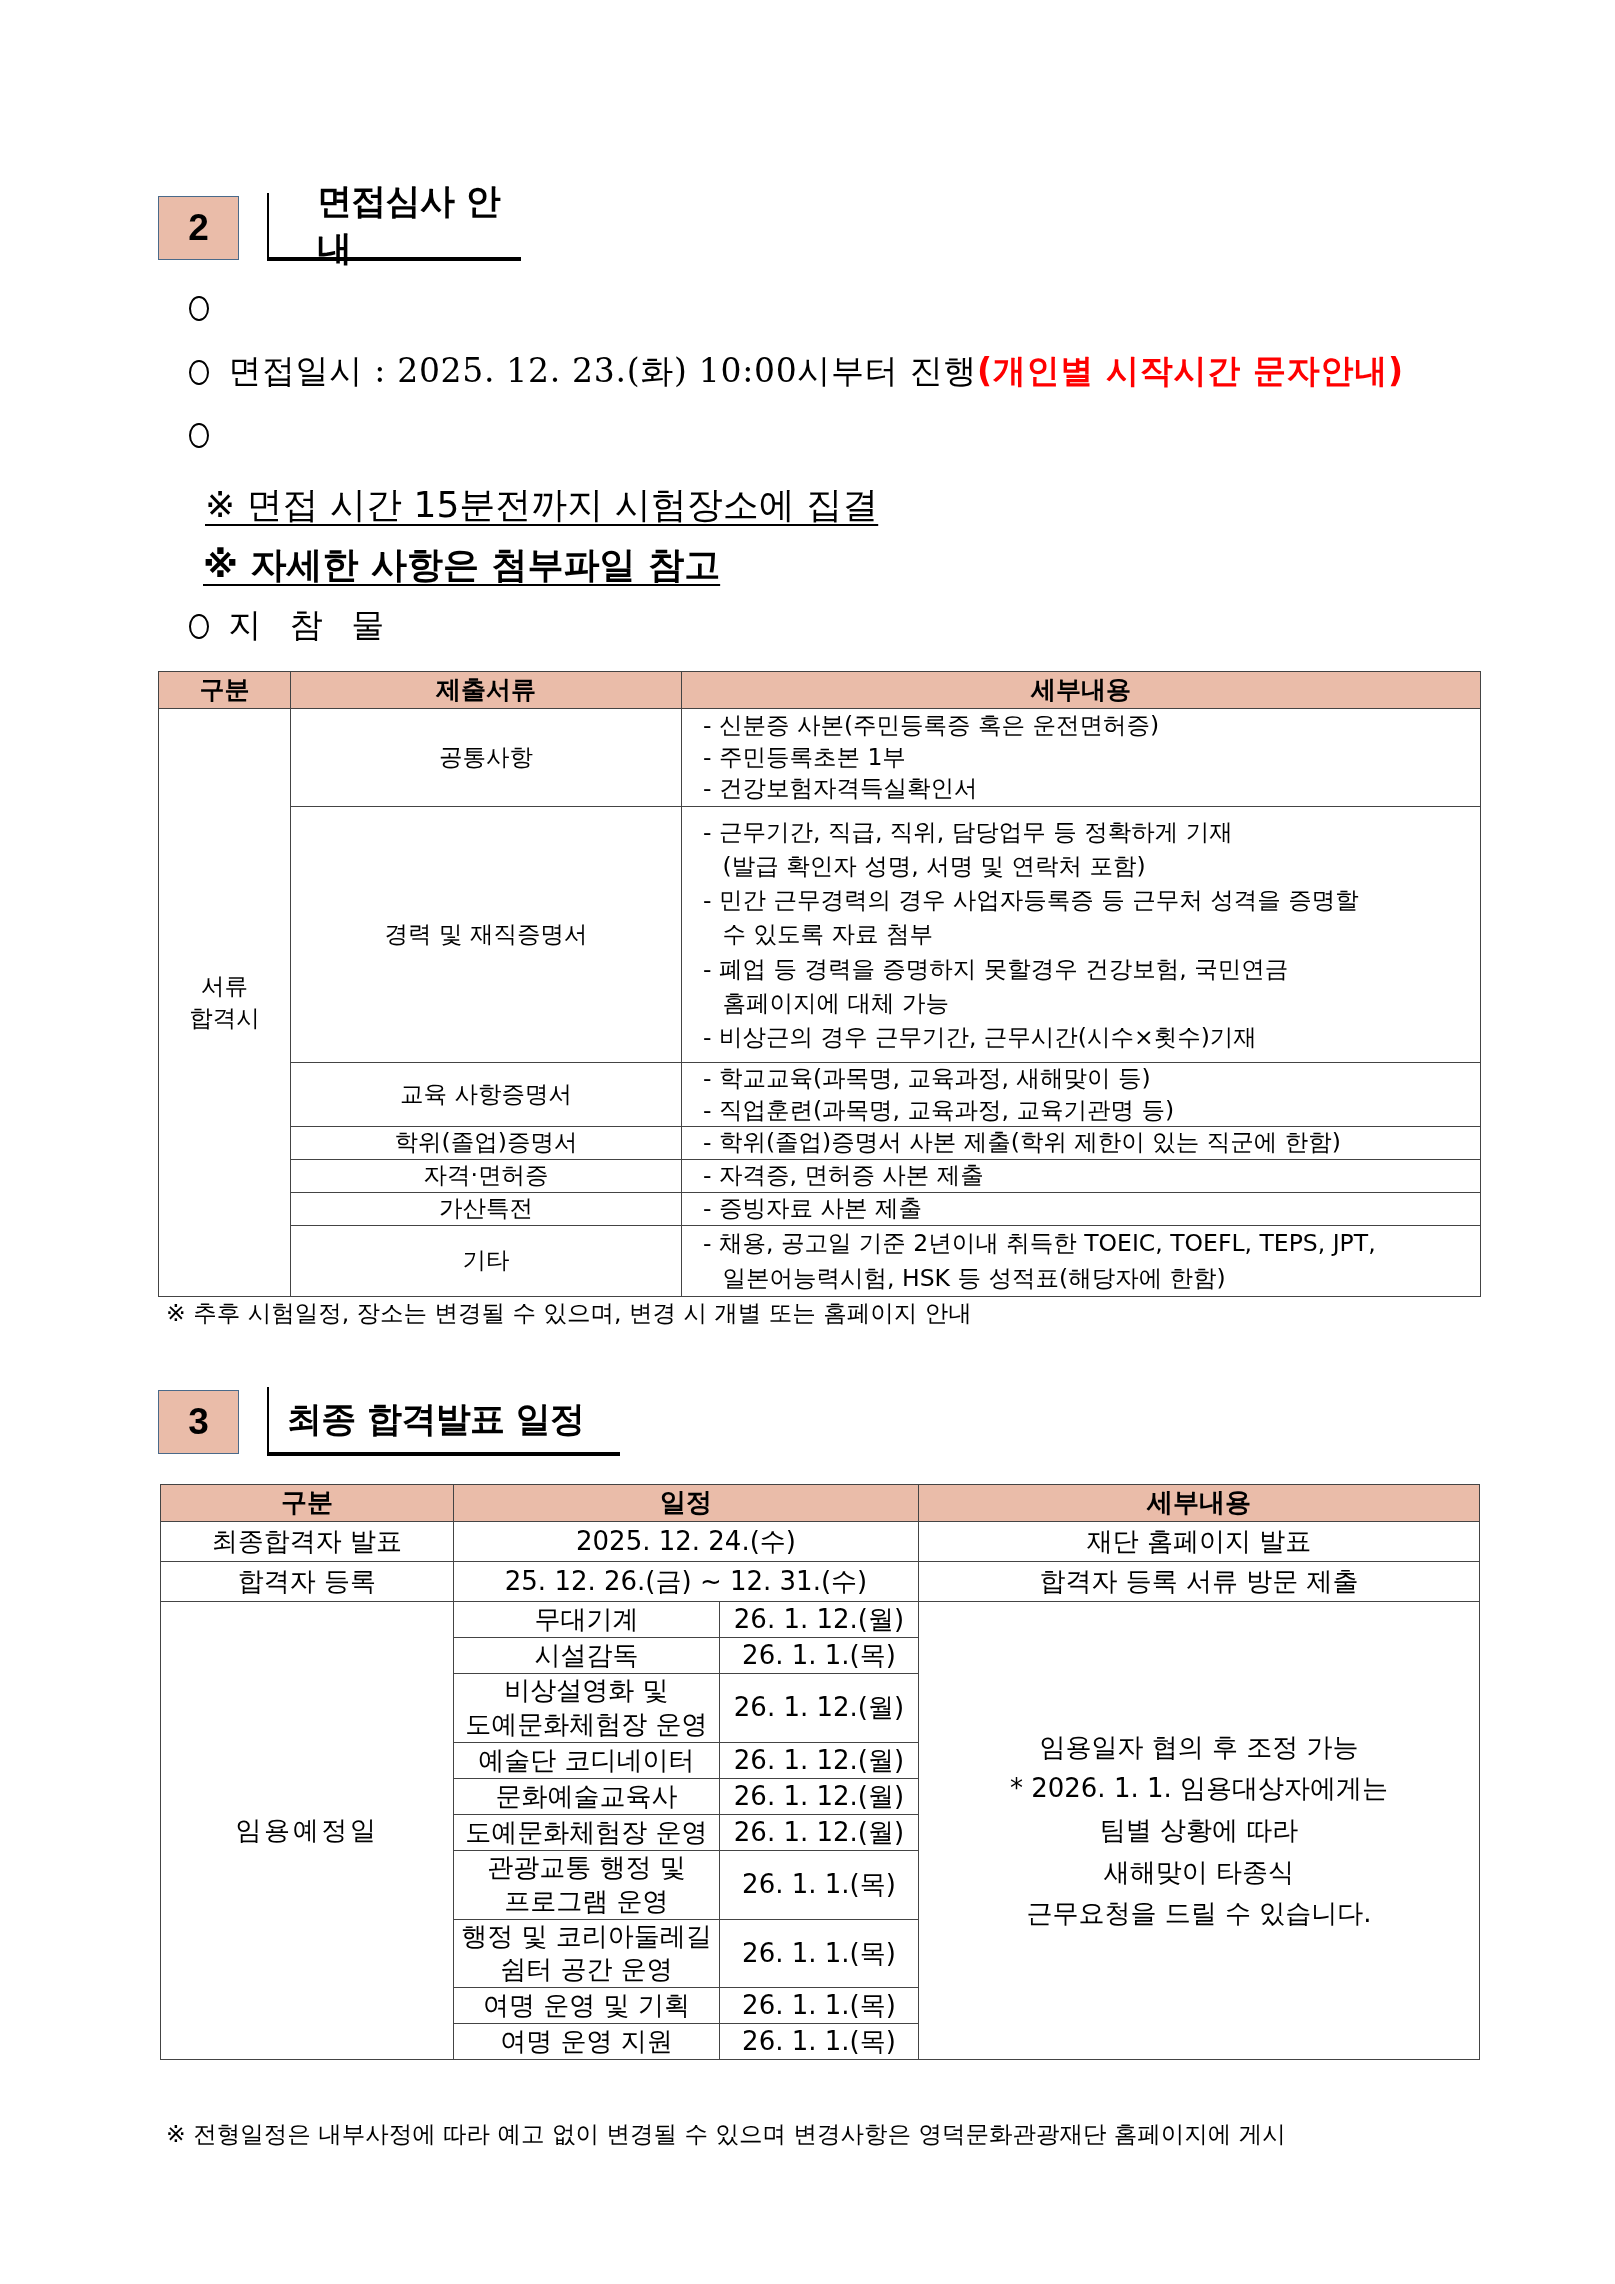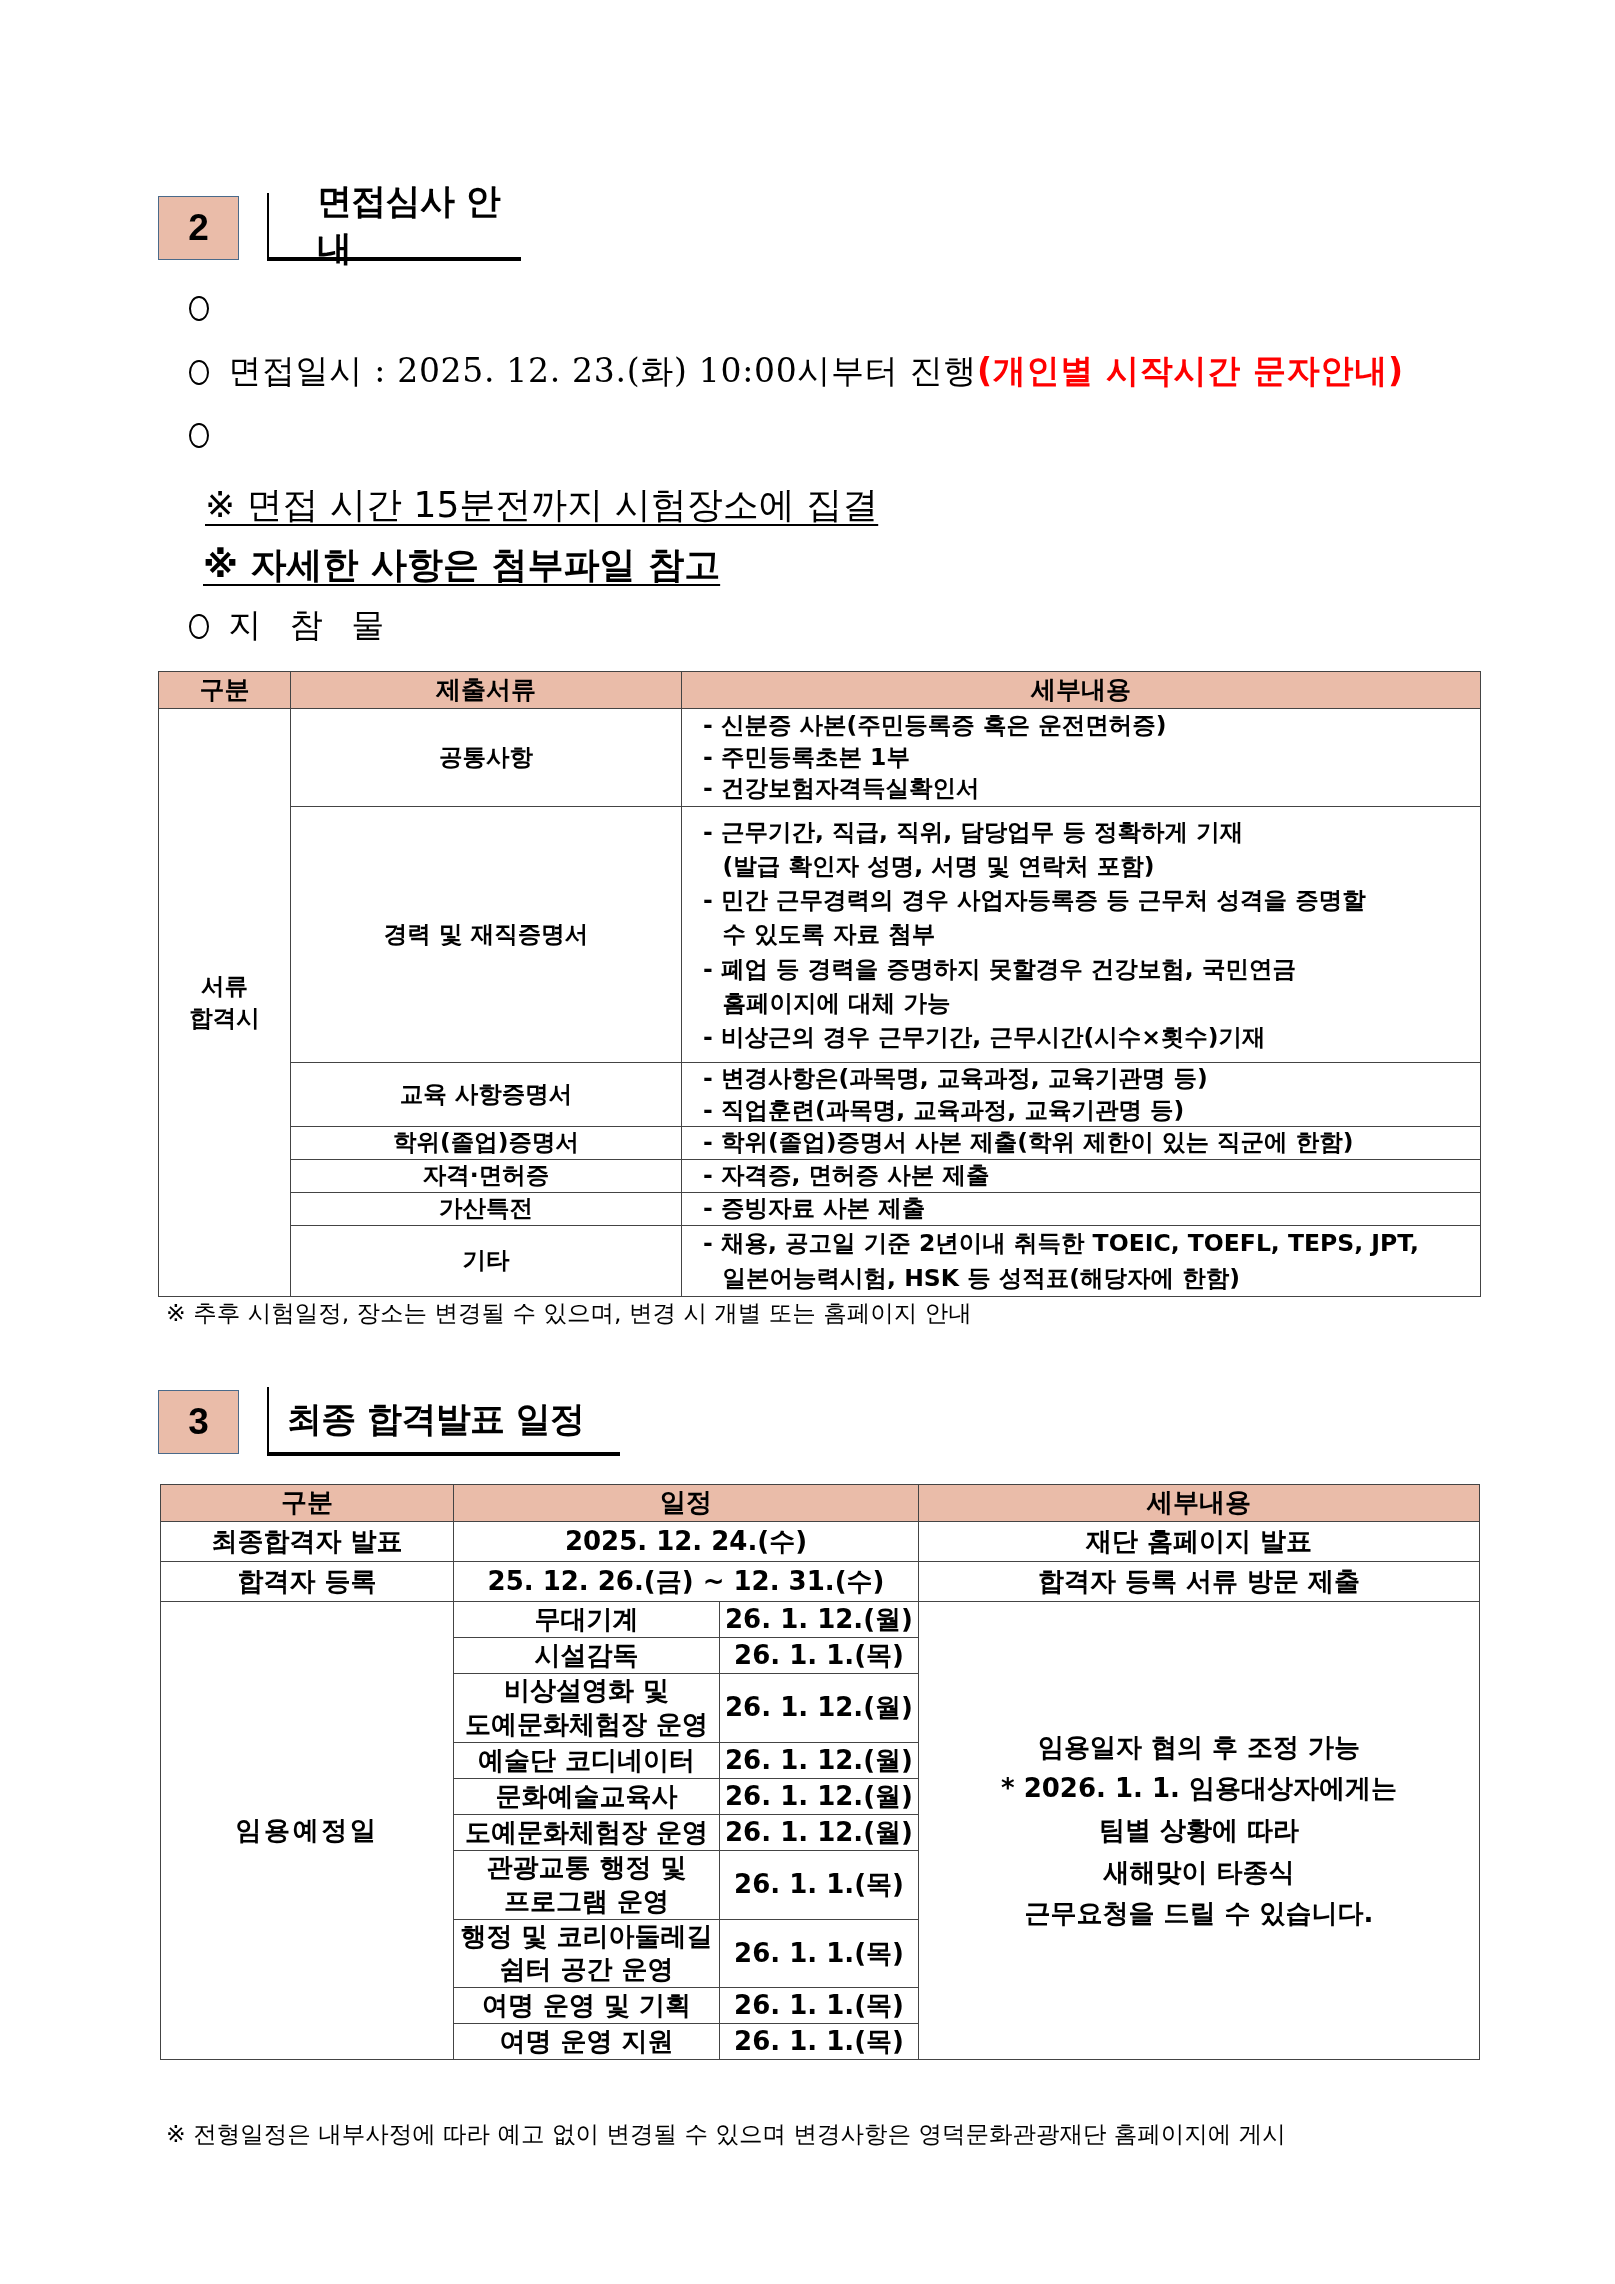--- a/index.html
+++ b/index.html
@@ -18,21 +18,21 @@
                  font-size: 33px; white-space: nowrap; letter-spacing: 0.7px; }
   .bullet-line .circ { display: inline-block; width: 19.6px; height: 25px; border: 2.6px solid #000;
                        border-radius: 50%; box-sizing: border-box; margin-right: 19.6px; vertical-align: -2.6px; }
   .red { color: #ff0000; font-family: "DejaVu Sans", sans-serif; font-weight: bold; }
   .note-u { position: absolute; font-size: 36px; white-space: nowrap; text-decoration: underline;
             text-decoration-thickness: 2px; text-underline-offset: 6.5px; }
   .note-u.bold { font-weight: bold; }
 
   table { position: absolute; border-collapse: collapse; table-layout: fixed; }
   td, th { border: 1.3px solid #444; padding: 0; text-align: center; vertical-align: middle;
-           font-weight: bold; font-size: 23.5px; line-height: 1.35; }
+           font-weight: normal; font-size: 23.5px; line-height: 1.35; }
   th { background: #EABCA9; font-weight: bold; font-size: 25px; }
   td.detail { text-align: left; padding-left: 21px; }
   .dl { display: block; white-space: nowrap; }
   .dl.indent { padding-left: 19.6px; }
 
   .t2 td, .t2 th { font-size: 26px; }
   .footnote { position: absolute; font-size: 23.5px; white-space: nowrap; left: 166px; }
 </style>
 </head>
 <body>
@@ -93,21 +93,21 @@
       <span class="dl">-  민간 근무경력의 경우 사업자등록증 등 근무처 성격을 증명할</span>
       <span class="dl indent">수 있도록 자료 첨부</span>
       <span class="dl">-  폐업 등 경력을 증명하지 못할경우 건강보험, 국민연금</span>
       <span class="dl indent">홈페이지에 대체 가능</span>
       <span class="dl">-  비상근의 경우 근무기간, 근무시간(시수×횟수)기재</span>
     </td>
   </tr>
   <tr style="height:64px;">
     <td>교육 사항증명서</td>
     <td class="detail">
-      <span class="dl">-  변경사항은(과목명, 교육과정, 교육기관명 등)</span>
+      <span class="dl">-  학교교육(과목명, 교육과정, 새해맞이 등)</span>
       <span class="dl">-  직업훈련(과목명, 교육과정, 교육기관명 등)</span>
     </td>
   </tr>
   <tr style="height:31px;">
     <td>학위(졸업)증명서</td>
     <td class="detail">
       <span class="dl">-  학위(졸업)증명서 사본 제출(학위 제한이 있는 직군에 한함)</span>
     </td>
   </tr>
   <tr style="height:31px;">

